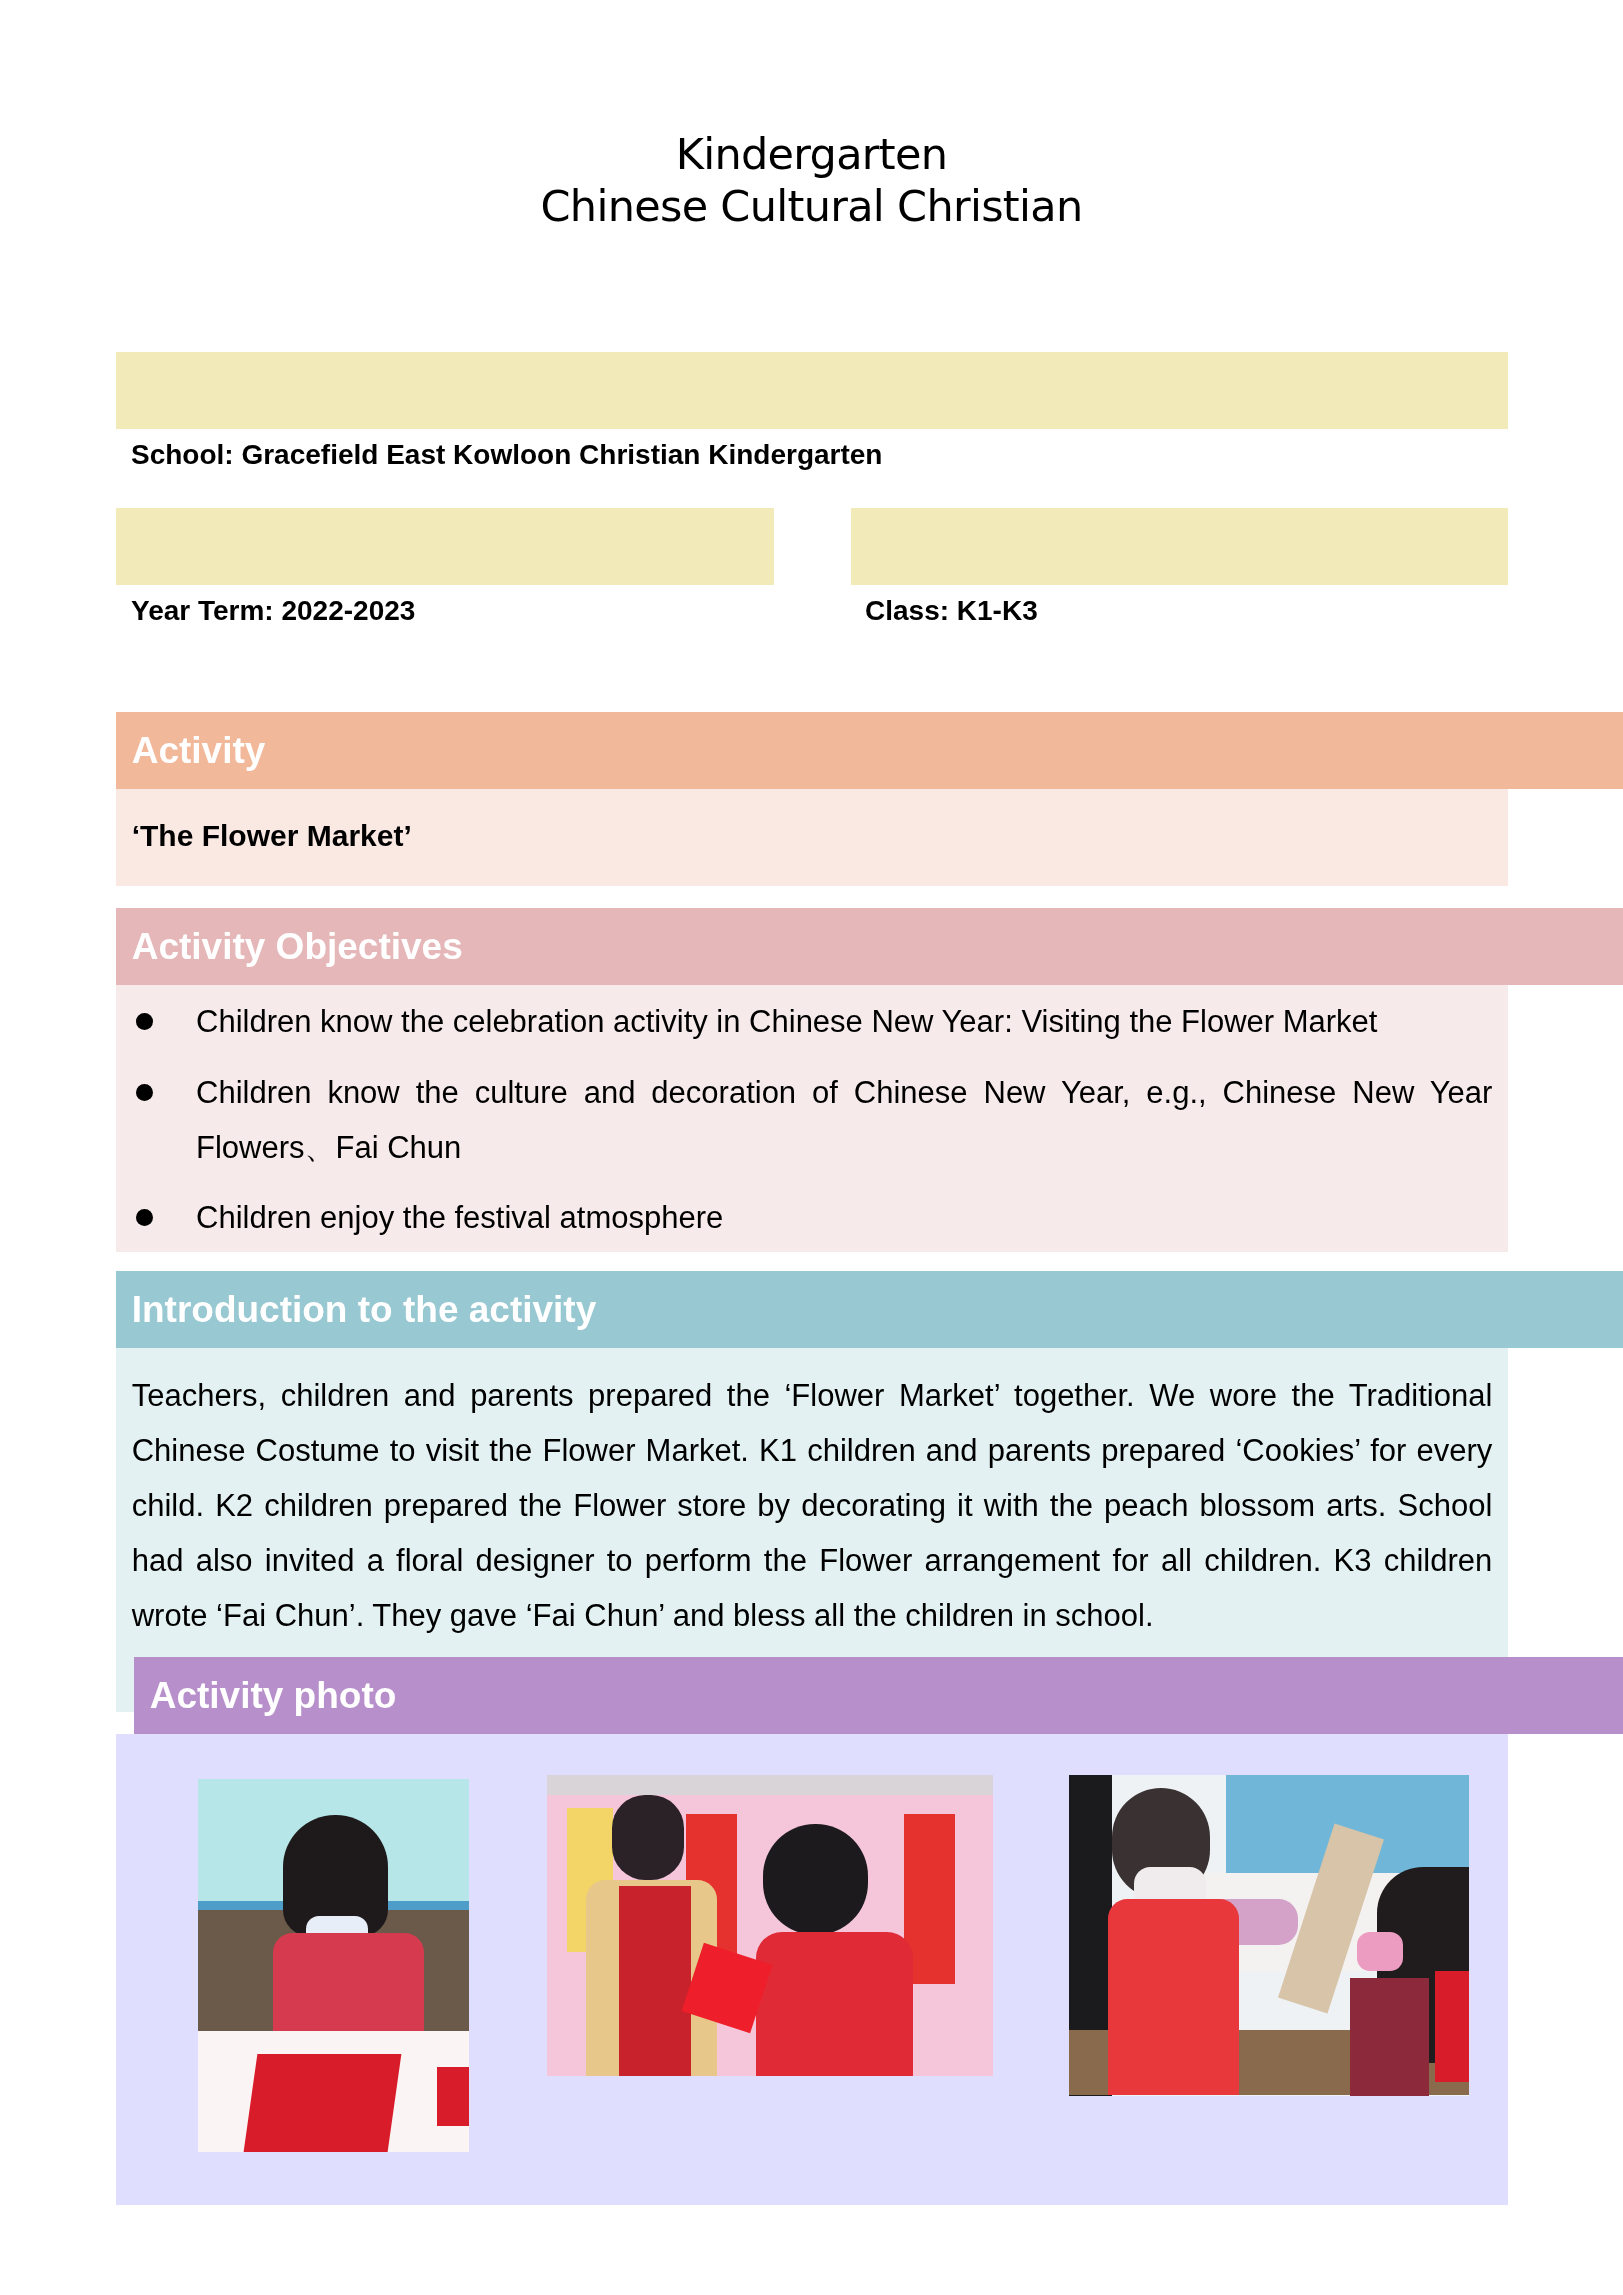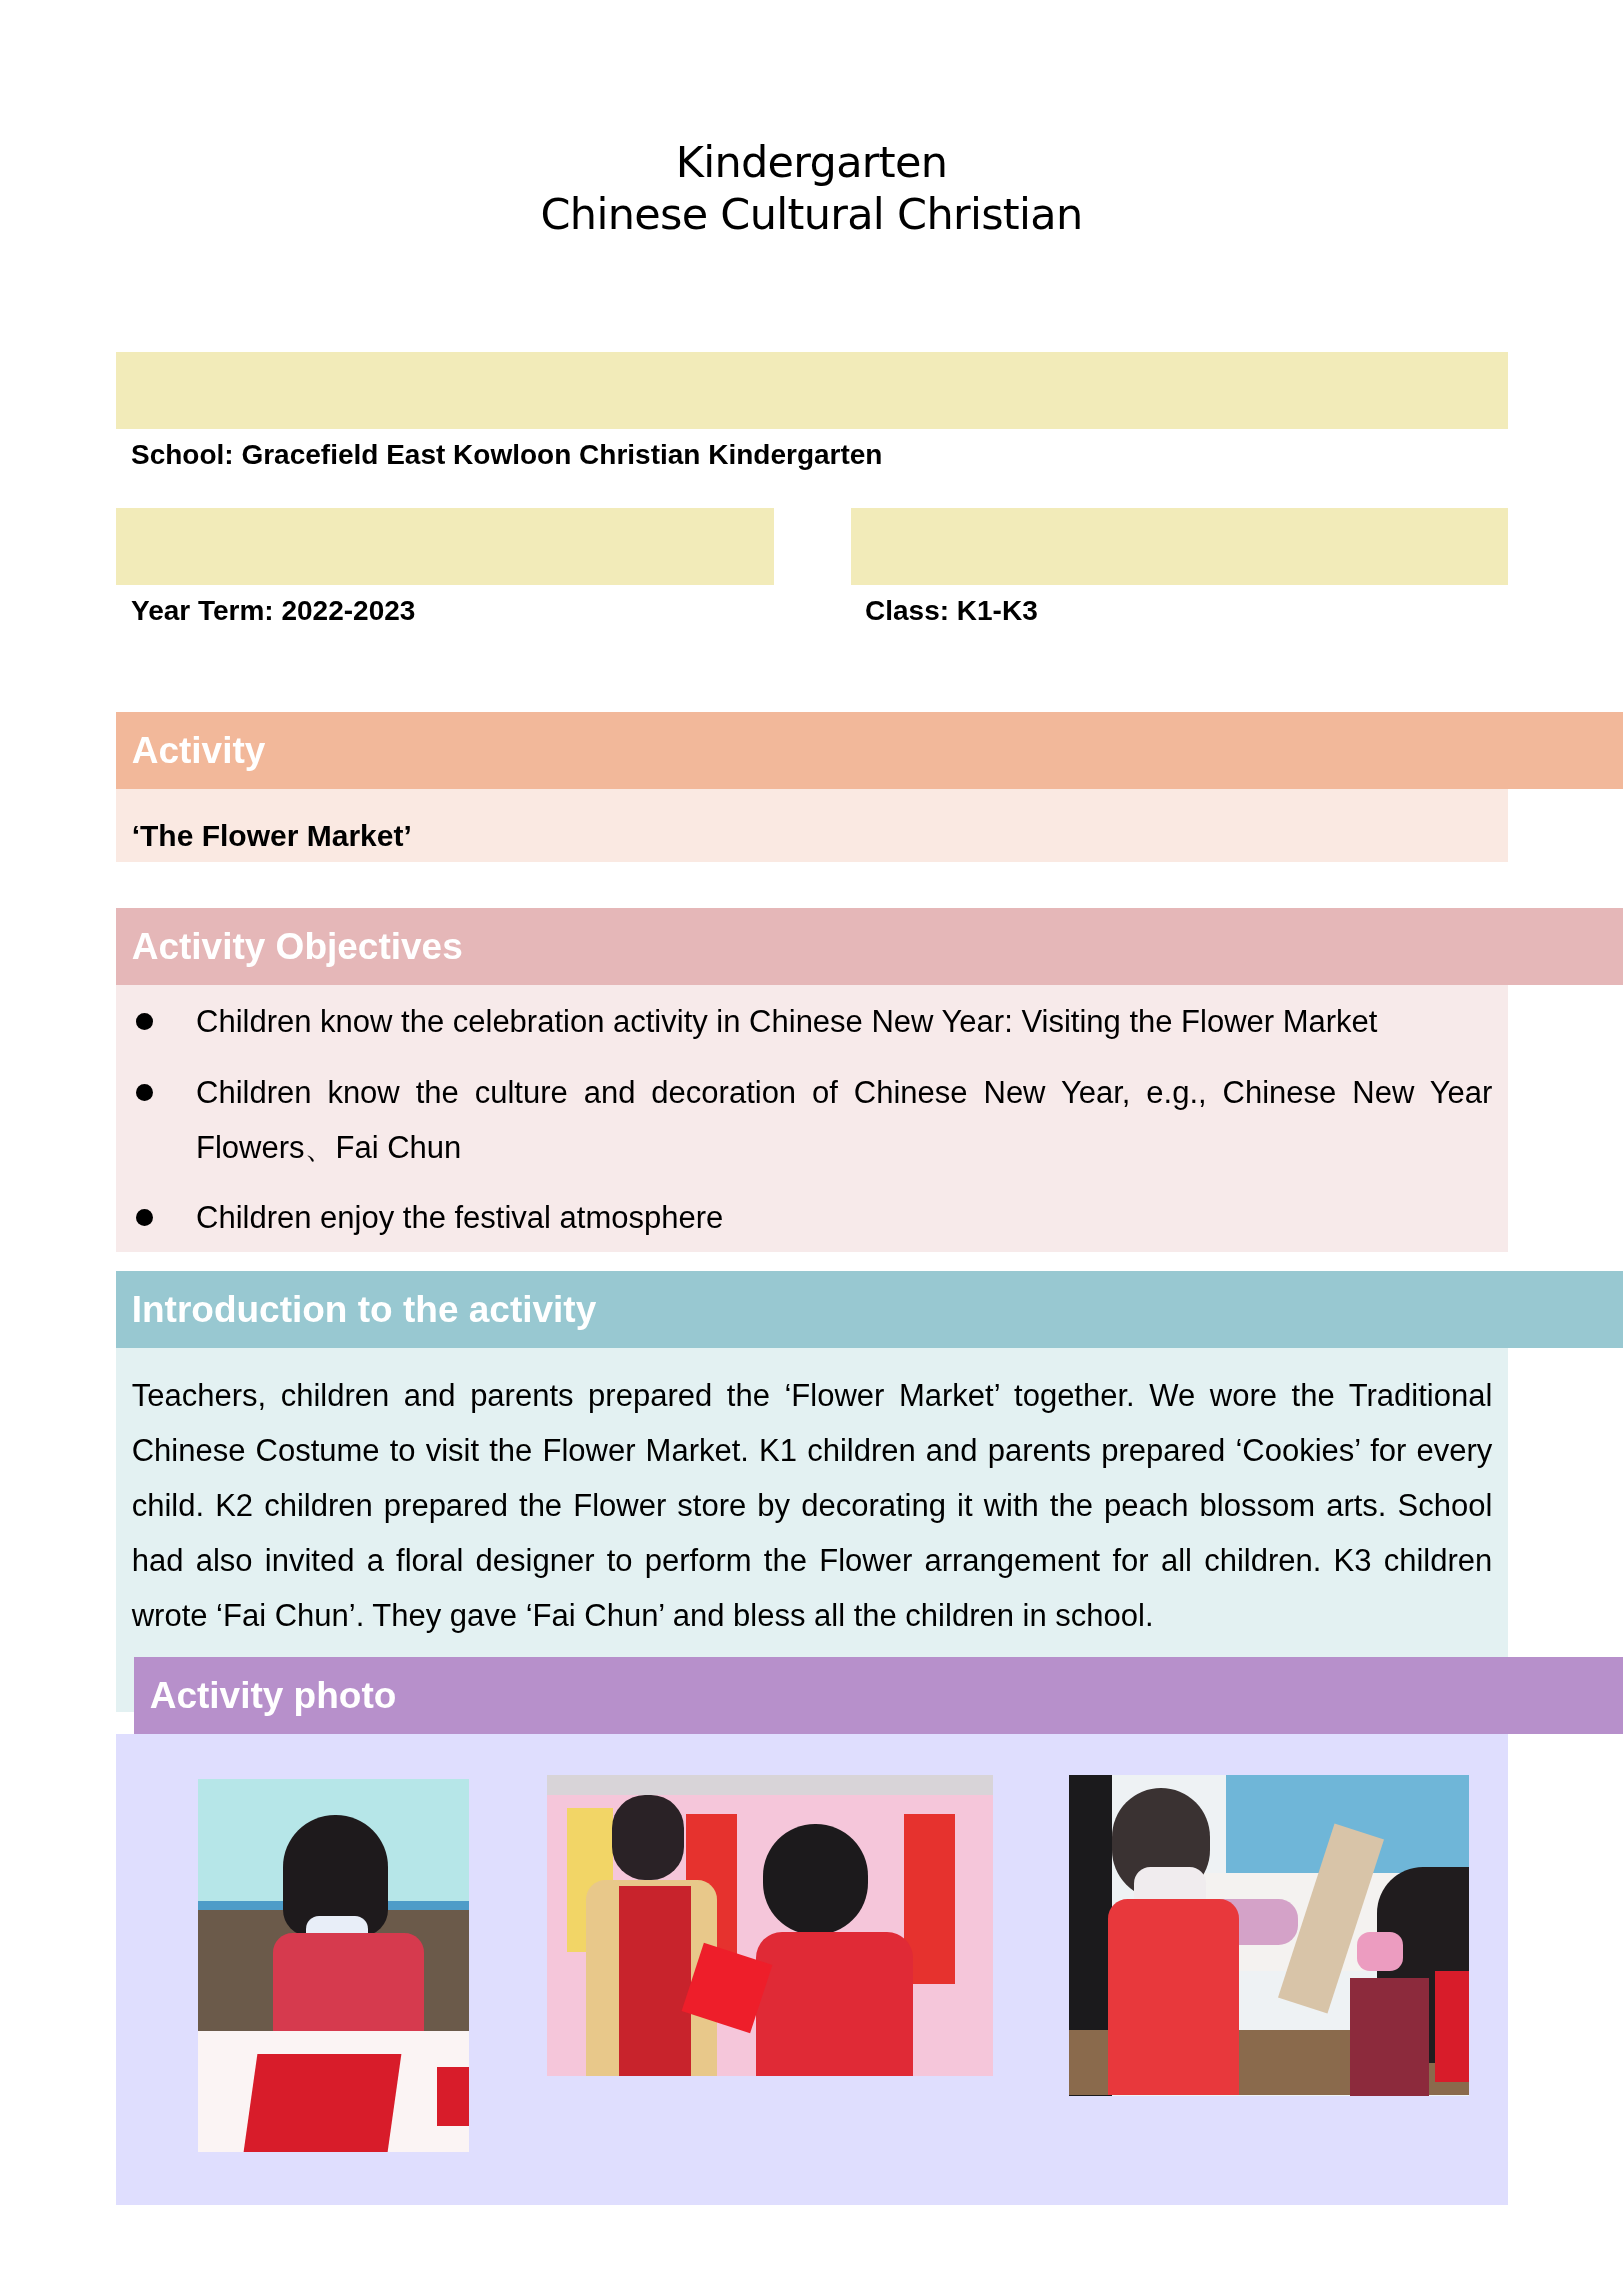--- a/index.html
+++ b/index.html
@@ -1,20 +1,20 @@
 <!DOCTYPE html>
 <html style="font-size:10.5px"><head>
 <meta charset="utf-8">
 <style>
   html, body { margin: 0; padding: 0; background: #ffffff; }
   body { width: 1623px; height: 2295px; position: relative; overflow: hidden;
          font-family: "Liberation Sans", sans-serif; color: #000; }
   .abs { position: absolute; }
 
-  .title { position: absolute; left: 0; width: 1623px; top: 136px; text-align: center;
+  .title { position: absolute; left: 0; width: 1623px; top: 128px; text-align: center;
            font-family: "DejaVu Sans", sans-serif; font-size: 43px; line-height: 52px; color: #000;
            letter-spacing: -0.7px; }
   .title div { display: block; }
 
   .yellow-box { position: absolute; background: #f2ebb9; height: 77px; }
   .field-label { position: absolute; font-weight: bold; font-size: 28px; line-height: 33px; }
 
   .sec-head { position: absolute; left: 116px; width: 1524px; height: 77px; }
   .sec-head span { position: absolute; left: 15.7px; top: 18.3px; color: #ffffff; font-weight: bold; font-size: 37px; line-height: 42px; }
   .sec-body { position: absolute; left: 116px; width: 1392px; }
@@ -40,21 +40,21 @@
 <div class="field-label" style="left:131px; top:438px;">School: Gracefield East Kowloon Christian Kindergarten</div>
 
 <div class="yellow-box" style="left:116px; top:508px; width:658px;"></div>
 <div class="yellow-box" style="left:851px; top:508px; width:657px;"></div>
 <div class="field-label" style="left:131px; top:594px;">Year Term: 2022-2023</div>
 <div class="field-label" style="left:865px; top:594px;">Class: K1-K3</div>
 
 <div class="sec-head" style="top:712px; background:#f2b89a;">
   <span>Activity</span>
 </div>
-<div class="sec-body" style="top:789px; height:73px; background:#fae9e2;">
+<div class="sec-body" style="top:789px; height:97px; background:#fae9e2;">
   <span class="abs" style="left:15.7px; top:27.5px; font-weight:bold; font-size:30px; line-height:37px;">‘The Flower Market’</span>
 </div>
 
 <div class="sec-head" style="top:908px; background:#e5b7b8;">
   <span>Activity Objectives</span>
 </div>
 <div class="sec-body" style="top:985px; height:267px; background:#f7eaea;">
   <div class="bullet-row" style="top:9.2px;">
     <span class="bullet-dot" style="top:19px;"></span>
     <span class="bullet-text">Children know the celebration activity in Chinese New Year: Visiting the Flower Market</span>

